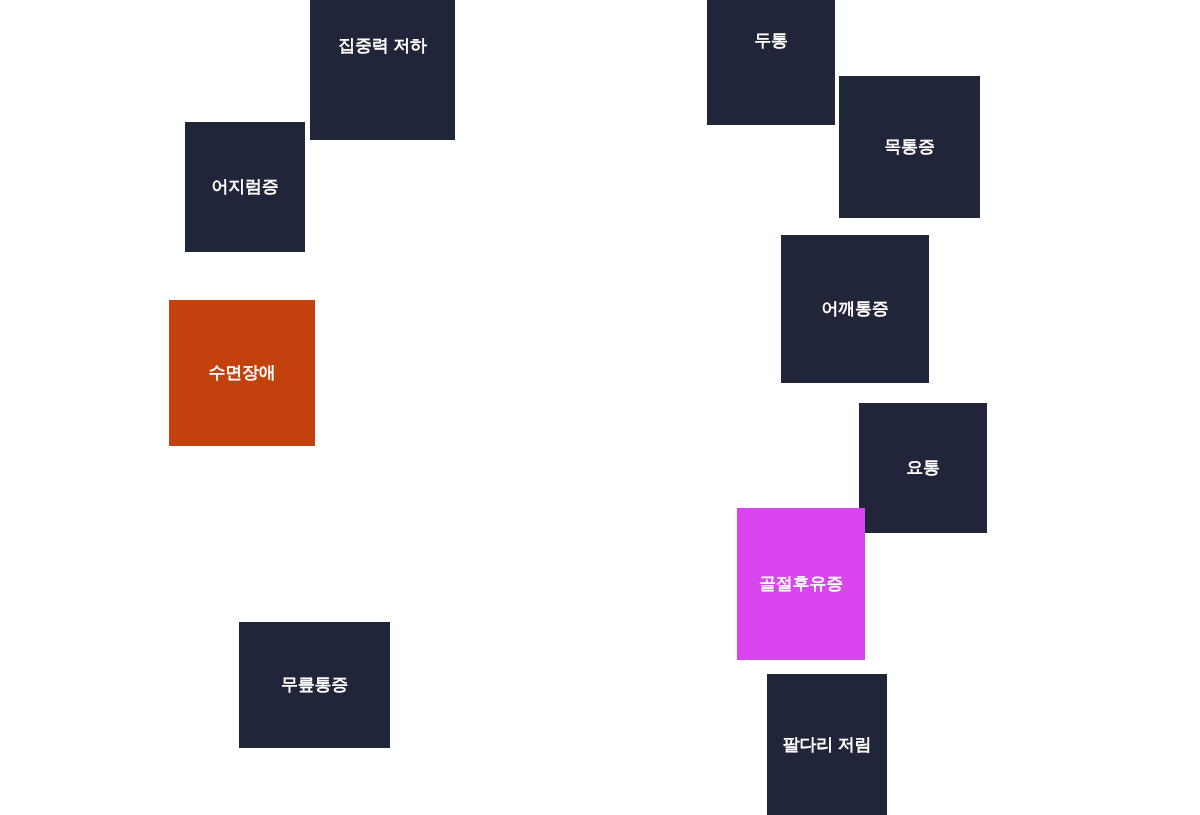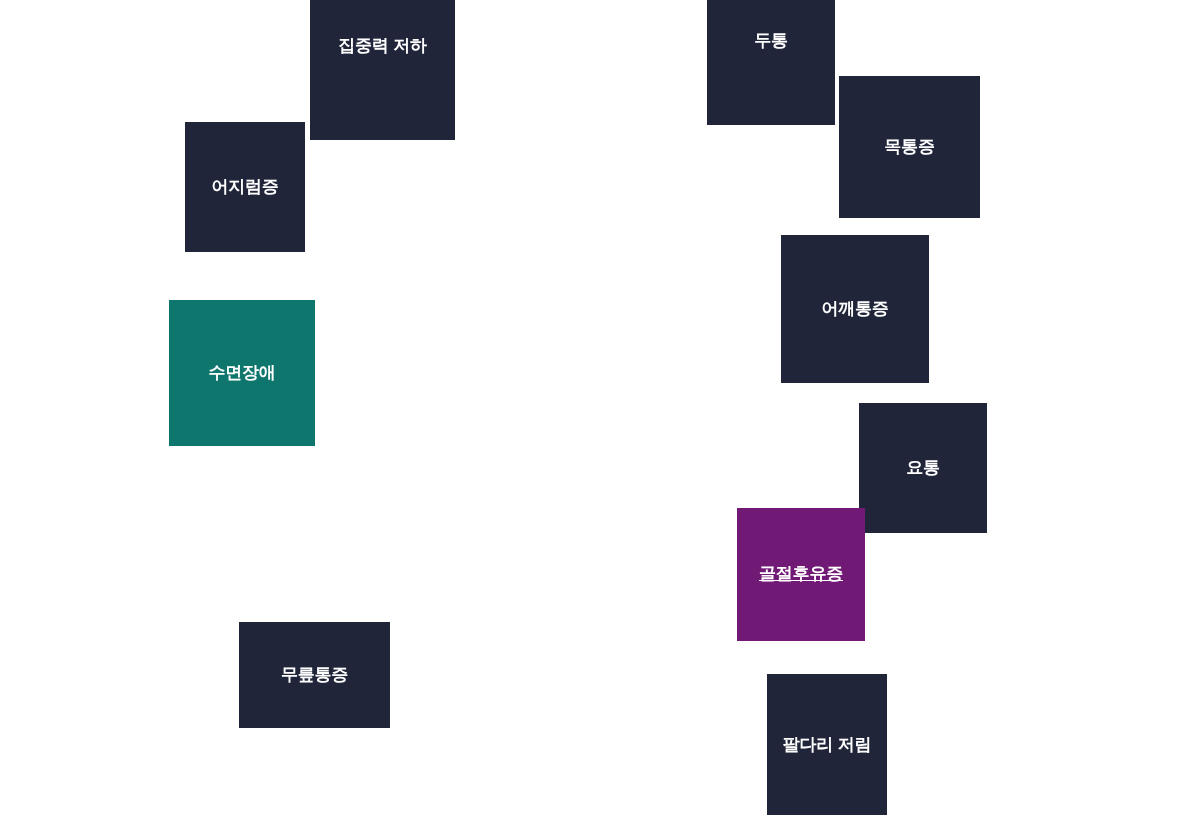--- a/index.html
+++ b/index.html
@@ -46,46 +46,46 @@
 
   <div class="tile" style="left: 310px; top: -48px; width: 145px; height: 188px; background: rgb(32, 37, 58); color: rgb(255, 255, 255);">
     <span class="tile-label">집중력 저하</span>
   </div>
 
   <div class="tile" style="left: 185px; top: 122px; width: 120px; height: 130px; background: rgb(32, 37, 58); color: rgb(255, 255, 255);">
     <span class="tile-label">어지럼증</span>
   </div>
 
 
-  <div class="tile" style="left: 169px; top: 300px; width: 146px; height: 146px; background: #0f766e; color: rgb(255, 255, 255);">
+  <div class="tile" style="left: 169px; top: 300px; width: 146px; height: 146px; background: #c2410c; color: rgb(255, 255, 255);">
     <span class="tile-label">수면장애</span>
   </div>
 
 
-  <div class="tile" style="left: 239px; top: 622px; width: 151px; height: 106px; background: rgb(32, 37, 58); color: rgb(255, 255, 255);">
+  <div class="tile" style="left: 239px; top: 622px; width: 151px; height: 126px; background: rgb(32, 37, 58); color: rgb(255, 255, 255);">
     <span class="tile-label">무릎통증</span>
   </div>
 
   <div class="tile" style="left: 707px; top: -43px; width: 128px; height: 168px; background: rgb(32, 37, 58); color: rgb(255, 255, 255);">
     <span class="tile-label">두통</span>
   </div>
 
   <div class="tile" style="left: 839px; top: 76px; width: 141px; height: 142px; background: rgb(32, 37, 58); color: rgb(255, 255, 255);">
     <span class="tile-label">목통증</span>
   </div>
 
   <div class="tile" style="left: 781px; top: 235px; width: 148px; height: 148px; background: rgb(32, 37, 58); color: rgb(255, 255, 255);">
     <span class="tile-label">어깨통증</span>
   </div>
 
   <div class="tile" style="left: 859px; top: 403px; width: 128px; height: 130px; background: rgb(32, 37, 58); color: rgb(255, 255, 255);">
     <span class="tile-label">요통</span>
   </div>
 
-  <div class="tile" style="left: 737px; top: 508px; width: 128px; height: 133px; background: #701a75; color: rgb(255, 255, 255); text-decoration: underline;">
+  <div class="tile" style="left: 737px; top: 508px; width: 128px; height: 152px; background: #d946ef; color: rgb(255, 255, 255);">
     <span class="tile-label">골절후유증</span>
   </div>
 
   <div class="tile" style="left: 767px; top: 674px; width: 120px; height: 142px; background: rgb(32, 37, 58); color: rgb(255, 255, 255);">
     <span class="tile-label">팔다리 저림</span>
   </div>
 
 </div>
 
 </body></html>

